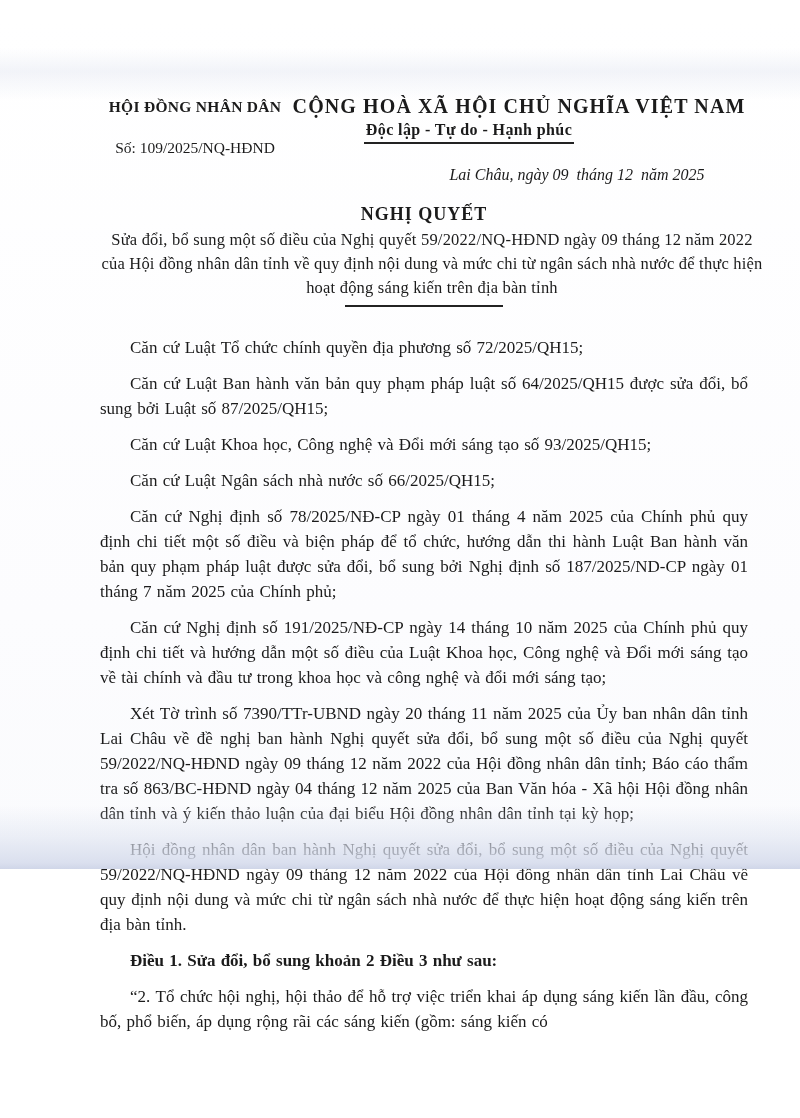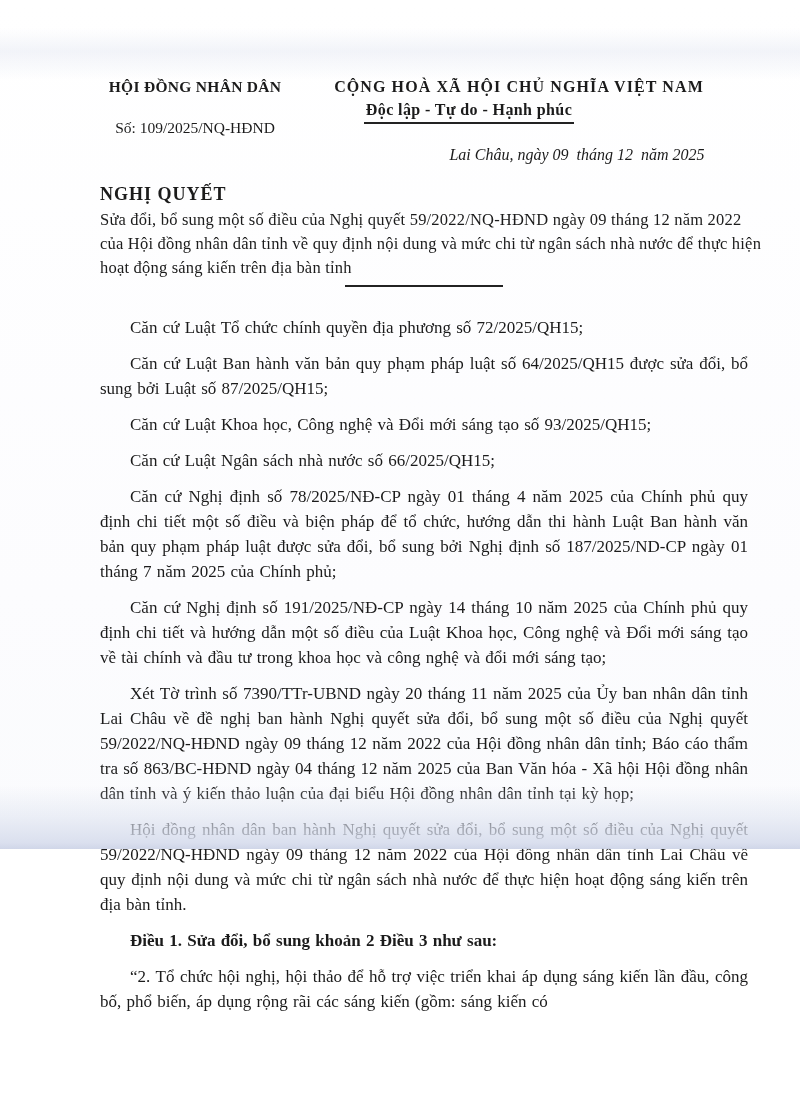--- a/index.html
+++ b/index.html
@@ -2,47 +2,47 @@
 <html lang="vi"><head>
 <meta charset="utf-8">
 <style>
   html,body{margin:0;padding:0;}
   body{
     width:800px;height:1118px;overflow:hidden;
     background:#ffffff;
     font-family:"Liberation Serif","DejaVu Serif",serif;
     color:#1b1b1b;
   }
-  .page{position:relative;width:800px;height:849px;background:linear-gradient(180deg,#ffffff 0%,#fcfcfe 70%,#fafbfd 100%);}
+  .page{position:relative;width:800px;height:849px;background:linear-gradient(180deg,#ffffff 0%,#fcfcfe 70%,#fafbfd 100%);margin-top:20px;}
   .scan-band-top{
     position:absolute;top:28px;left:0;right:0;height:52px;pointer-events:none;
     background:linear-gradient(180deg,rgba(226,230,241,0) 0%,rgba(226,230,241,0.45) 45%,rgba(226,230,241,0) 100%);
   }
   .scan-band-bottom{
     position:absolute;bottom:0;left:0;right:0;height:64px;pointer-events:none;
     background:linear-gradient(180deg,rgba(226,230,241,0) 0%,rgba(222,227,240,0.55) 50%,rgba(213,219,236,0.85) 90%,rgba(205,212,231,0.95) 100%);
   }
   .content{position:relative;padding:76px 52px 0 100px;}
 
   
   .header{display:flex;}
   .header-left{flex:none;width:190px;text-align:center;}
   .header-right{flex:1;text-align:center;}
   .auth-name{font-weight:bold;font-size:15.5px;letter-spacing:.3px;line-height:21px;white-space:nowrap;}
   .auth-prov-row{line-height:22px;}
   .auth-prov{font-weight:bold;font-size:16px;letter-spacing:1px;}
   .auth-prov-row::after{content:"";display:block;width:70px;margin:1px auto 0;border-top:2px solid #222;}
   .doc-number{margin-top:22px;font-size:15.5px;white-space:pre;}
-  .nat-title{font-weight:bold;font-size:16px;letter-spacing:1.1px;line-height:21px;white-space:nowrap;}
+  .nat-title{font-weight:bold;font-size:20px;letter-spacing:1.1px;line-height:21px;white-space:nowrap;}
   .motto-row{margin-top:2px;line-height:22px;}
   .motto{display:inline-block;position:relative;left:-50px;font-weight:bold;font-size:16px;letter-spacing:.4px;padding:0 2px 1px;border-bottom:2px solid #222;white-space:nowrap;text-align:center;}
   .dateline{margin-top:22px;position:relative;left:58px;font-style:italic;font-size:16px;white-space:pre;}
 
   
-  .title-block{margin-top:18px;text-align:left;}
+  .title-block{margin-top:18px;text-align:center;}
   .doc-type{font-weight:bold;font-size:18px;letter-spacing:1px;line-height:24px;}
   .doc-subtitle{margin:2px auto 0;width:664px;font-weight:normal;font-size:16.5px;line-height:24px;letter-spacing:.2px;}
   .title-separator{width:158px;border-top:2px solid #222;margin:5px auto 0;}
 
   
   .doc-body{margin-top:28px;}
   .para{margin:0 0 11px 0;text-indent:30px;text-align:justify;font-size:17px;line-height:25px;word-spacing:1px;}
   .para.italic{}
   .para.bold{font-weight:bold;text-align:left;}
 </style>

